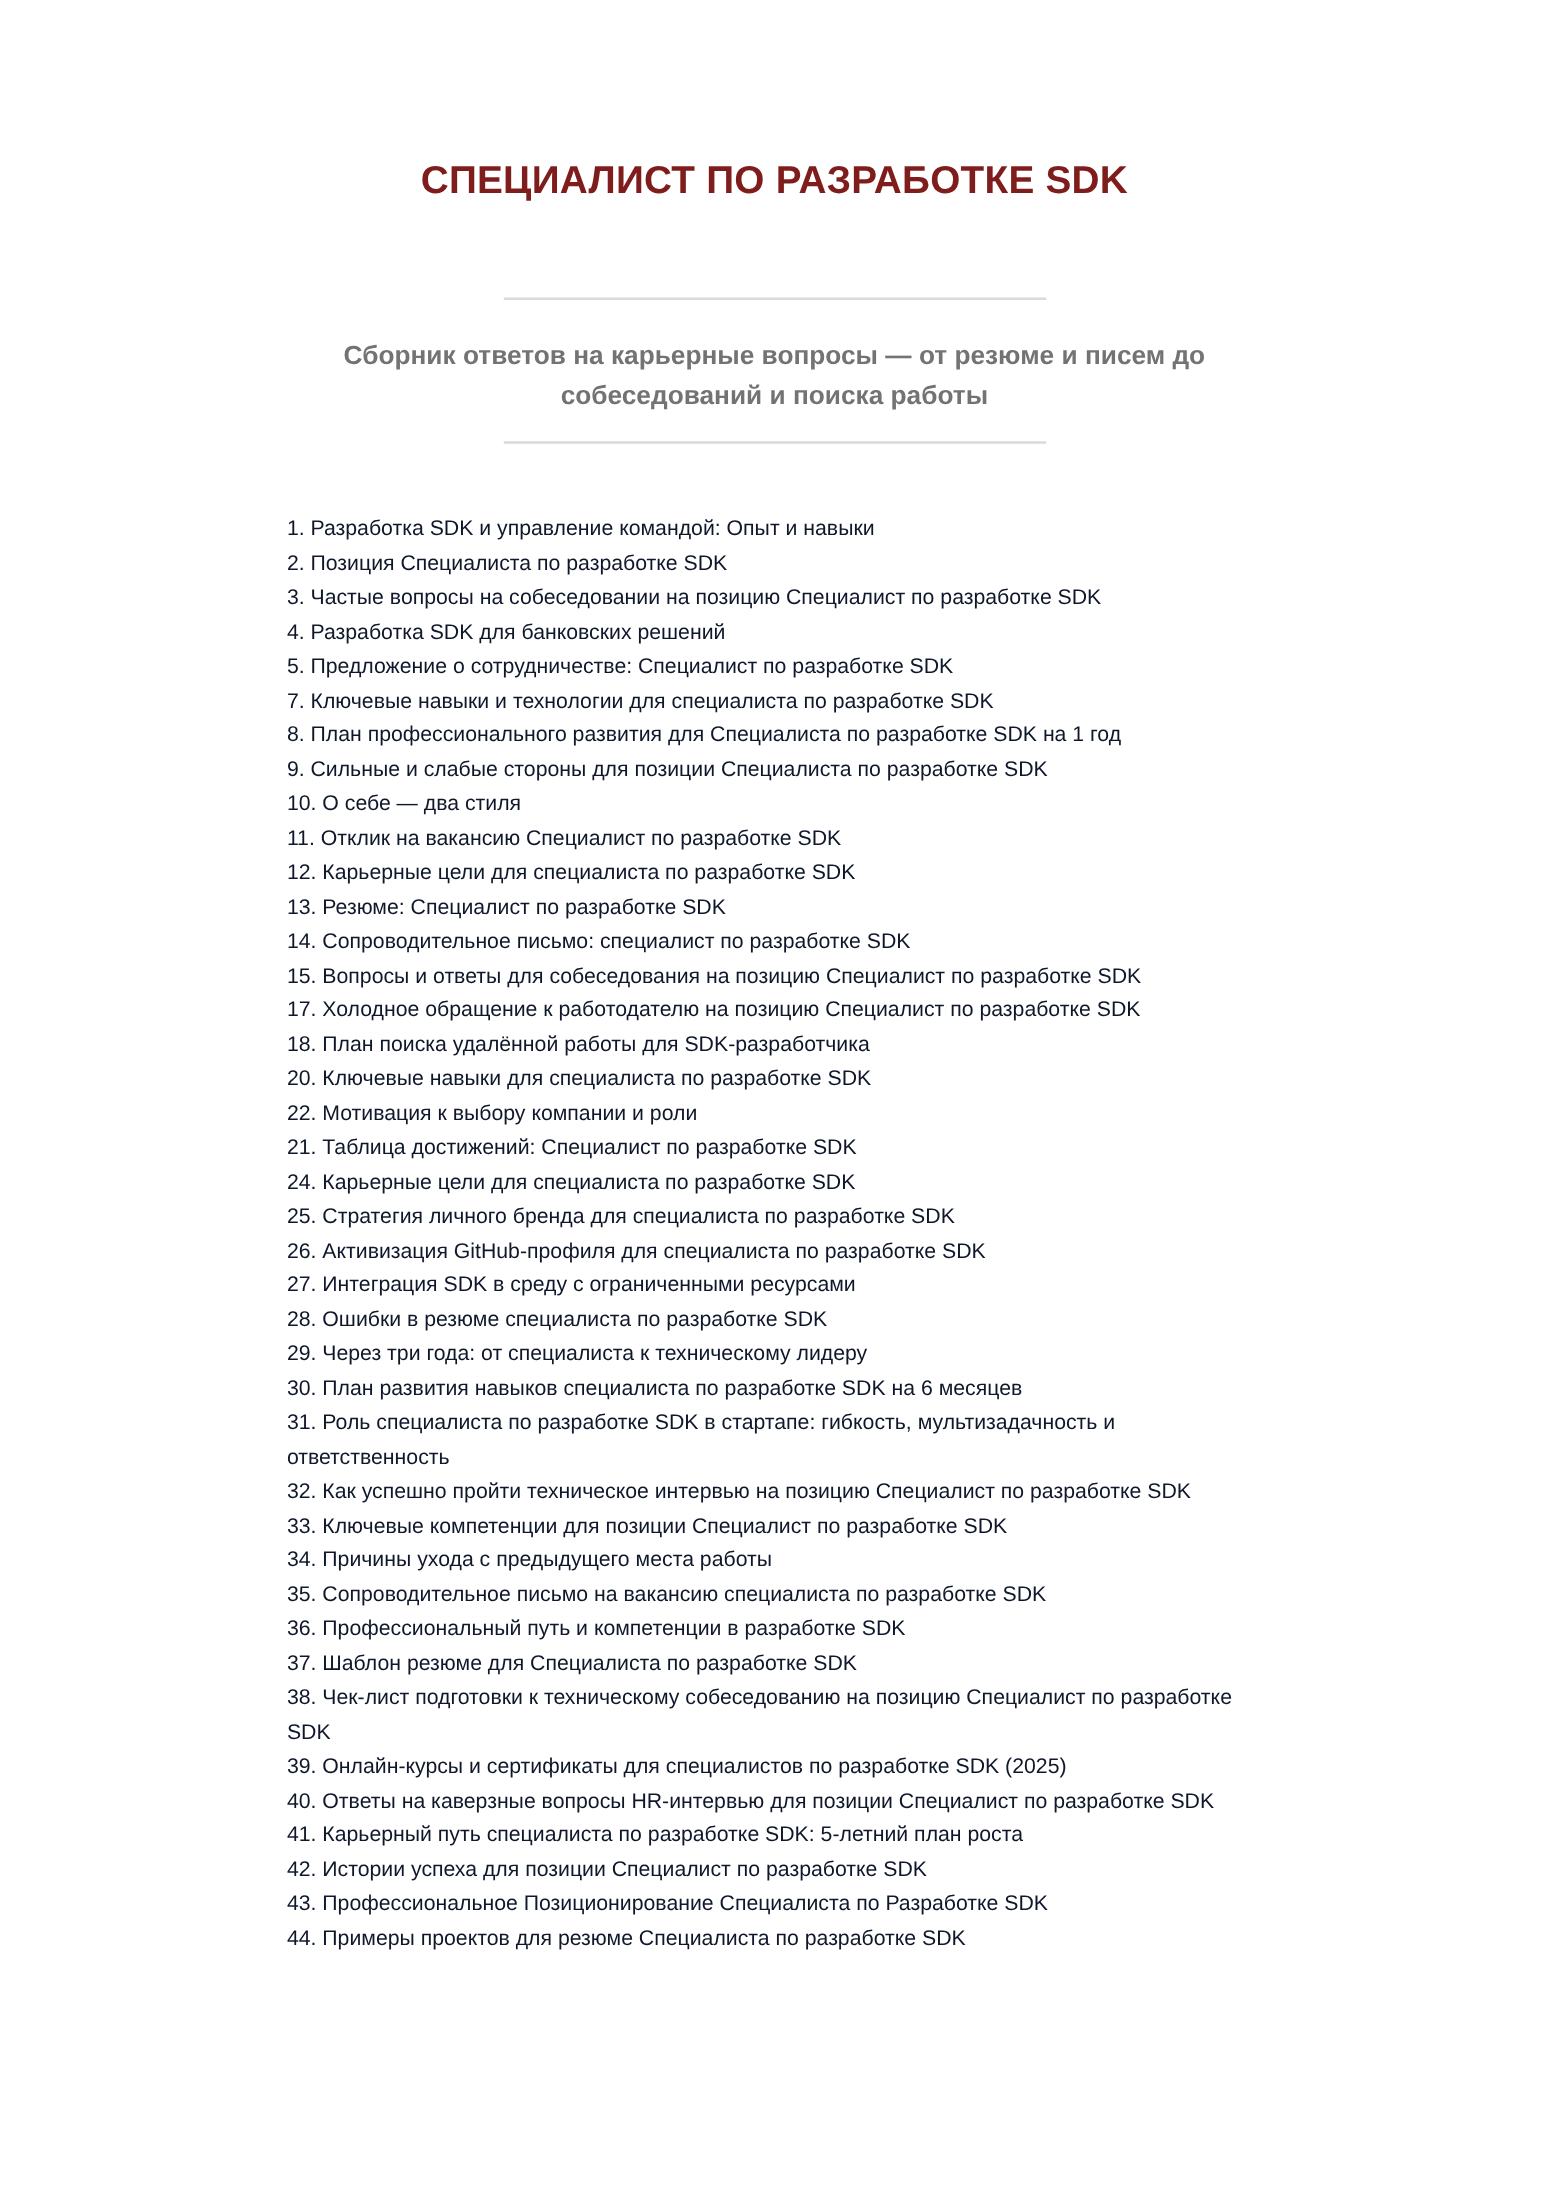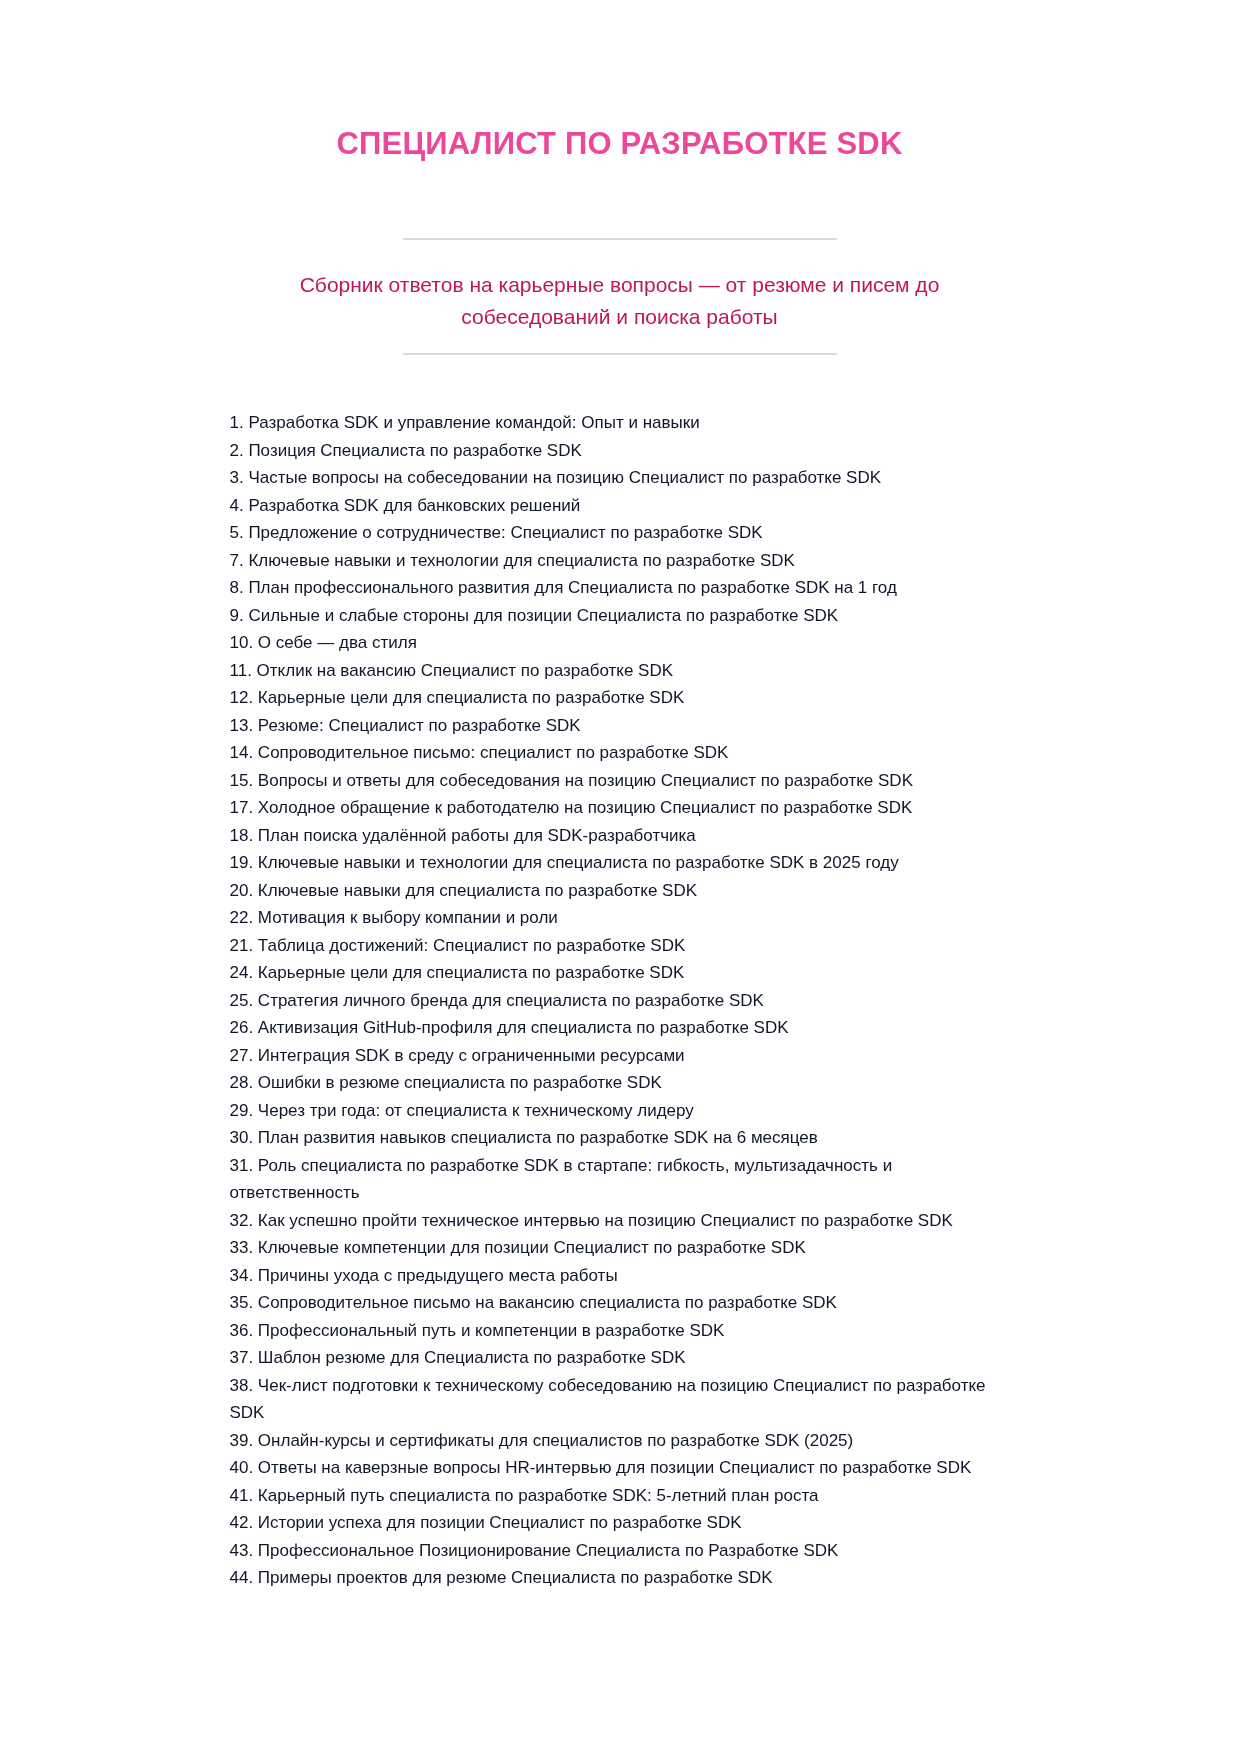--- a/index.html
+++ b/index.html
@@ -18,38 +18,38 @@
     width: 780px;
     margin: 0 auto;
     padding-top: 122px;
   }
   .doc-title {
     margin: 0;
     font-size: 31px;
     line-height: 44px;
     font-weight: 700;
     text-align: center;
-    color: #ec4899;
+    color: #7f1d1d;
     letter-spacing: 0.2px;
   }
   .divider {
     border: none;
     border-top: 2px solid #dadada;
     width: 434px;
     margin: 0 auto;
   }
   .divider-top { margin-top: 72px; }
   .divider-bottom { margin-top: 20px; }
   .doc-subtitle {
     margin: 29px auto 0 auto;
     font-size: 21px;
     line-height: 32px;
-    font-weight: 400;
+    font-weight: 700;
     text-align: center;
-    color: #be185d;
+    color: #737373;
     max-width: 760px;
   }
   .toc {
     margin-top: 54px;
     font-size: 17px;
     line-height: 27.5px;
     color: #0f172a;
   }
   .toc-item {
     text-align: left;
@@ -77,21 +77,20 @@
       <div class="toc-item">8. План профессионального развития для Специалиста по разработке SDK на 1 год</div>
       <div class="toc-item">9. Сильные и слабые стороны для позиции Специалиста по разработке SDK</div>
       <div class="toc-item">10. О себе — два стиля</div>
       <div class="toc-item">11. Отклик на вакансию Специалист по разработке SDK</div>
       <div class="toc-item">12. Карьерные цели для специалиста по разработке SDK</div>
       <div class="toc-item">13. Резюме: Специалист по разработке SDK</div>
       <div class="toc-item">14. Сопроводительное письмо: специалист по разработке SDK</div>
       <div class="toc-item">15. Вопросы и ответы для собеседования на позицию Специалист по разработке SDK</div>
       <div class="toc-item">17. Холодное обращение к работодателю на позицию Специалист по разработке SDK</div>
       <div class="toc-item">18. План поиска удалённой работы для SDK-разработчика</div>
-      <div class="toc-item">19. Ключевые навыки и технологии для специалиста по разработке SDK в 2025 году</div>
       <div class="toc-item">20. Ключевые навыки для специалиста по разработке SDK</div>
       <div class="toc-item">22. Мотивация к выбору компании и роли</div>
       <div class="toc-item">21. Таблица достижений: Специалист по разработке SDK</div>
       <div class="toc-item">24. Карьерные цели для специалиста по разработке SDK</div>
       <div class="toc-item">25. Стратегия личного бренда для специалиста по разработке SDK</div>
       <div class="toc-item">26. Активизация GitHub-профиля для специалиста по разработке SDK</div>
       <div class="toc-item">27. Интеграция SDK в среду с ограниченными ресурсами</div>
       <div class="toc-item">28. Ошибки в резюме специалиста по разработке SDK</div>
       <div class="toc-item">29. Через три года: от специалиста к техническому лидеру</div>
       <div class="toc-item">30. План развития навыков специалиста по разработке SDK на 6 месяцев</div>

